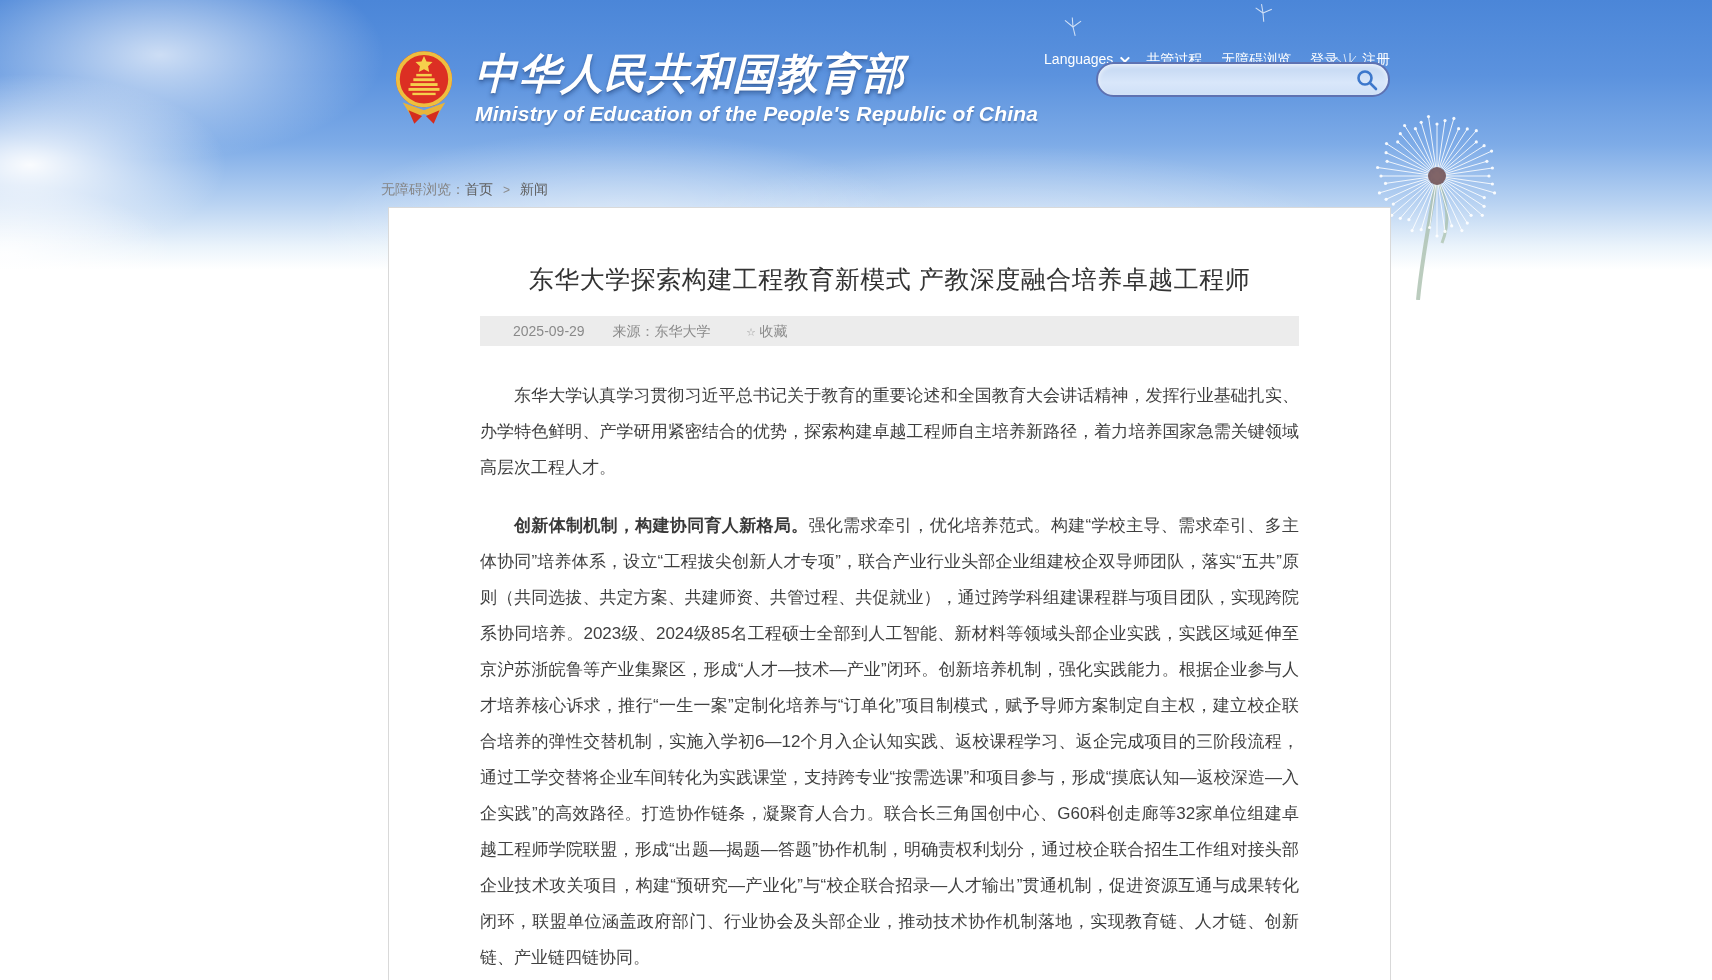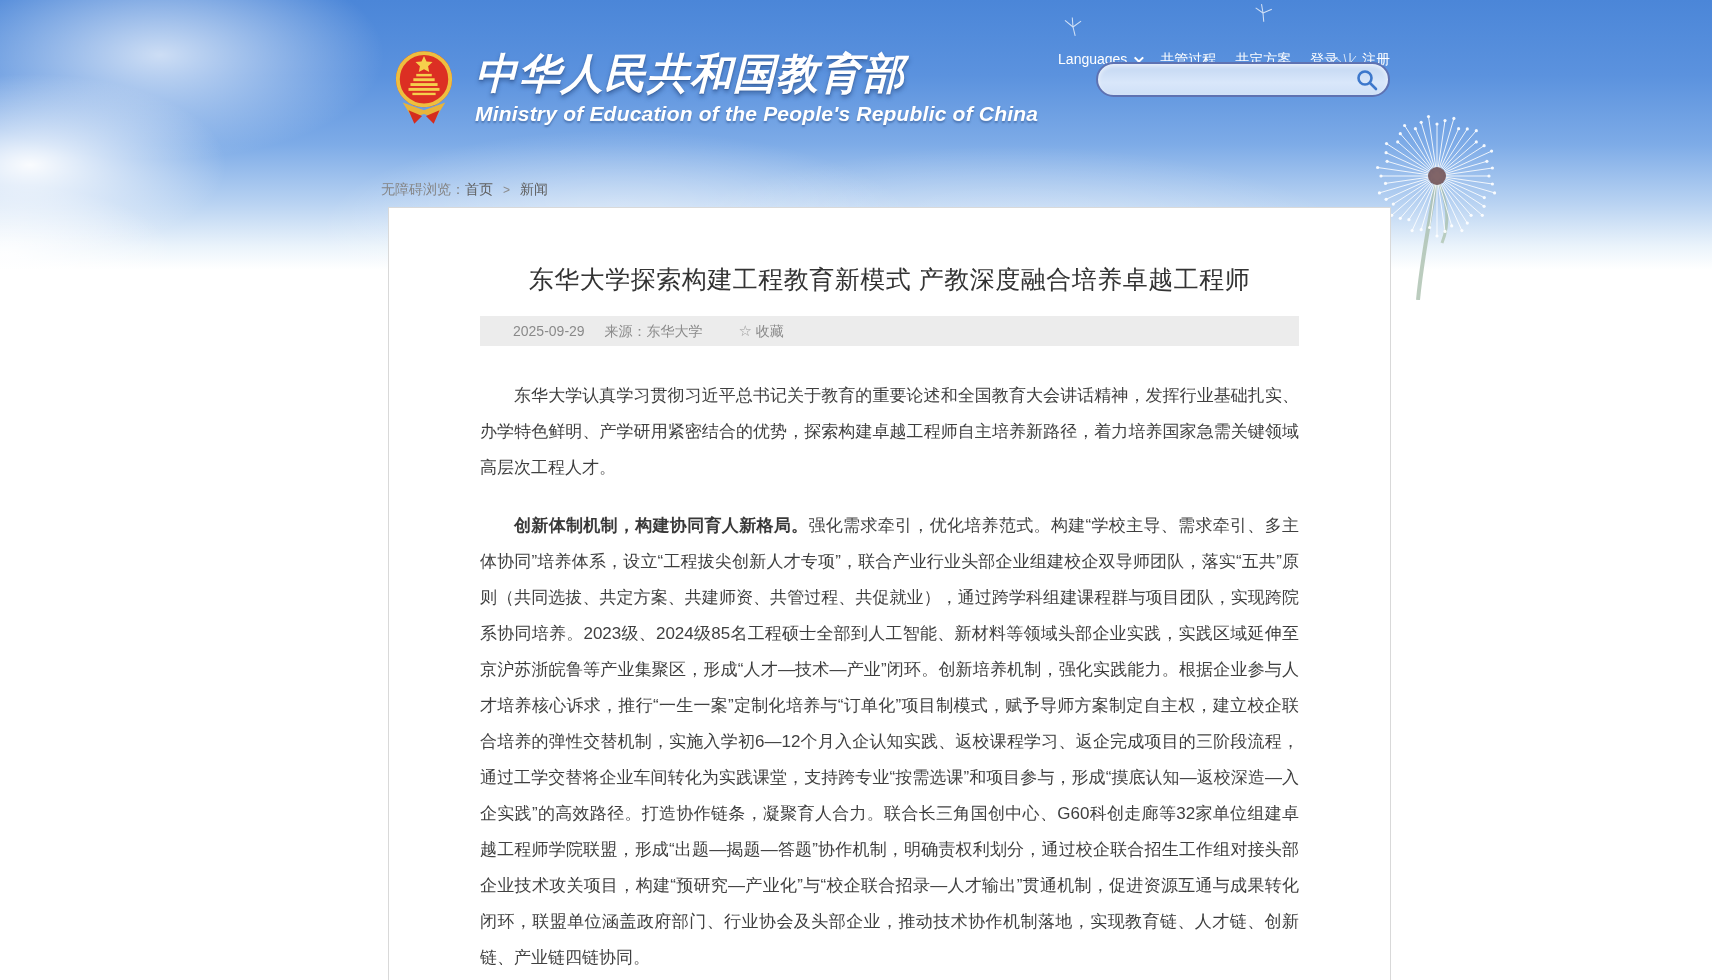--- a/index.html
+++ b/index.html
@@ -71,23 +71,23 @@
     background:#fff; border:1px solid #d9d9d9; padding:0 91px;
   }
   .article-title {
     margin-top:54px; font-size:25px; line-height:34px; font-weight:normal;
     color:#333; text-align:center; letter-spacing:.5px;
   }
   .meta-bar {
     margin-top:20px; height:30px; background:#ececec; font-size:14px; color:#8a8a8a;
     line-height:30px; padding-left:33px; white-space:nowrap;
   }
-  .meta-date   { margin-right:16px;text-align:right; }
+  .meta-date   { margin-right:24px;text-align:right; }
   .meta-source { margin-right:32px; }
-  .fav { cursor:pointer; color:#8a8a8a; }
+  .fav { cursor:pointer; color:#8a8a8a;font-family:Liberation Mono, monospace; }
   .fav .star { font-size:15px; color:#9a9a9a; margin-right:4px; }
 
   .article-body { margin-top:32px; }
   .article-body p {
     font-size:17px; line-height:36px; color:#3f3f3f; text-align:justify;
     text-indent:2em; margin-bottom:22px;
   }
   .article-body p b { font-weight:bold; color:#393939; }
 </style>
 </head>
@@ -217,21 +217,21 @@
         <line x1="15" y1="15" x2="16" y2="27"></line>
     </g>
   </svg>
 
   <div class="topbar">
     <span class="lang">
       <span>Languages</span>
       <i class="caret"></i>
     </span>
     <a>共管过程</a>
-    <a>共定方案</a>
+    <a>无障碍浏览</a>
     <a>登录</a>
     <span class="divider">|</span>
     <a>注册</a>
   </div>
 
   <div class="brand">
     <svg class="emblem" viewBox="0 0 64 82">
       <path d="M10 58 L20 74 L32 70 L44 74 L54 58 L32 66 Z" fill="#e8b43a"></path>
       <path d="M16 66 L22 80 L30 72 Z" fill="#d42c1e"></path>
       <path d="M48 66 L42 80 L34 72 Z" fill="#d42c1e"></path>

